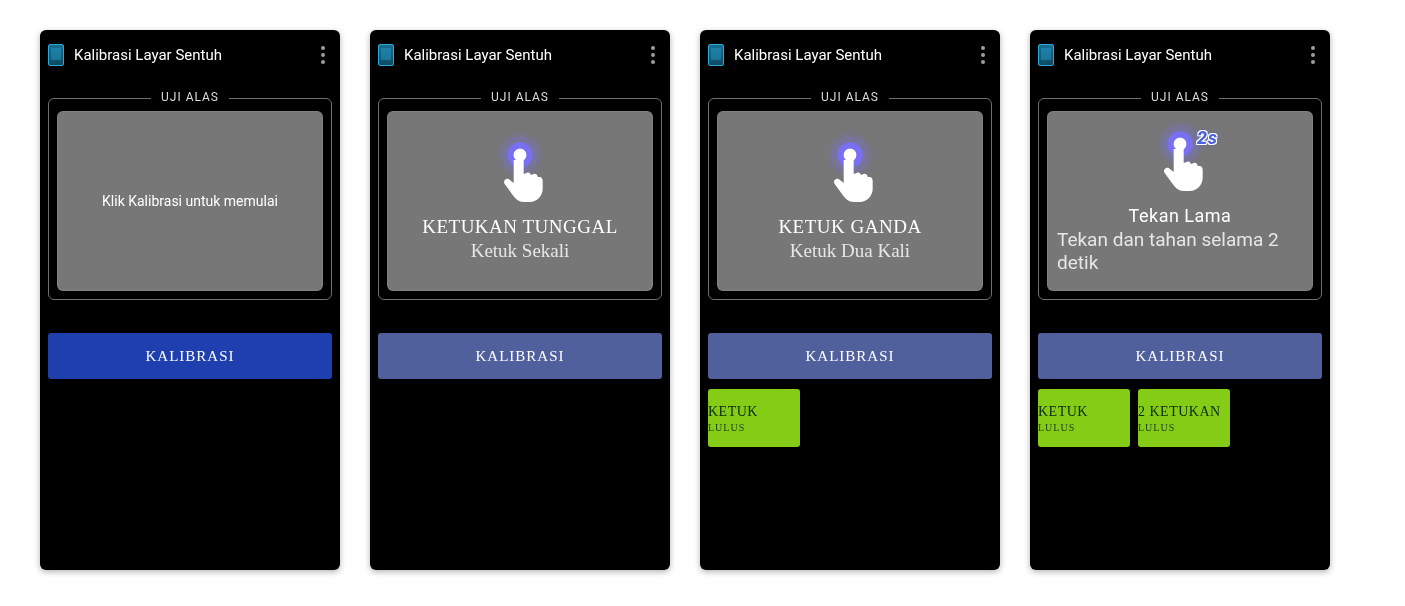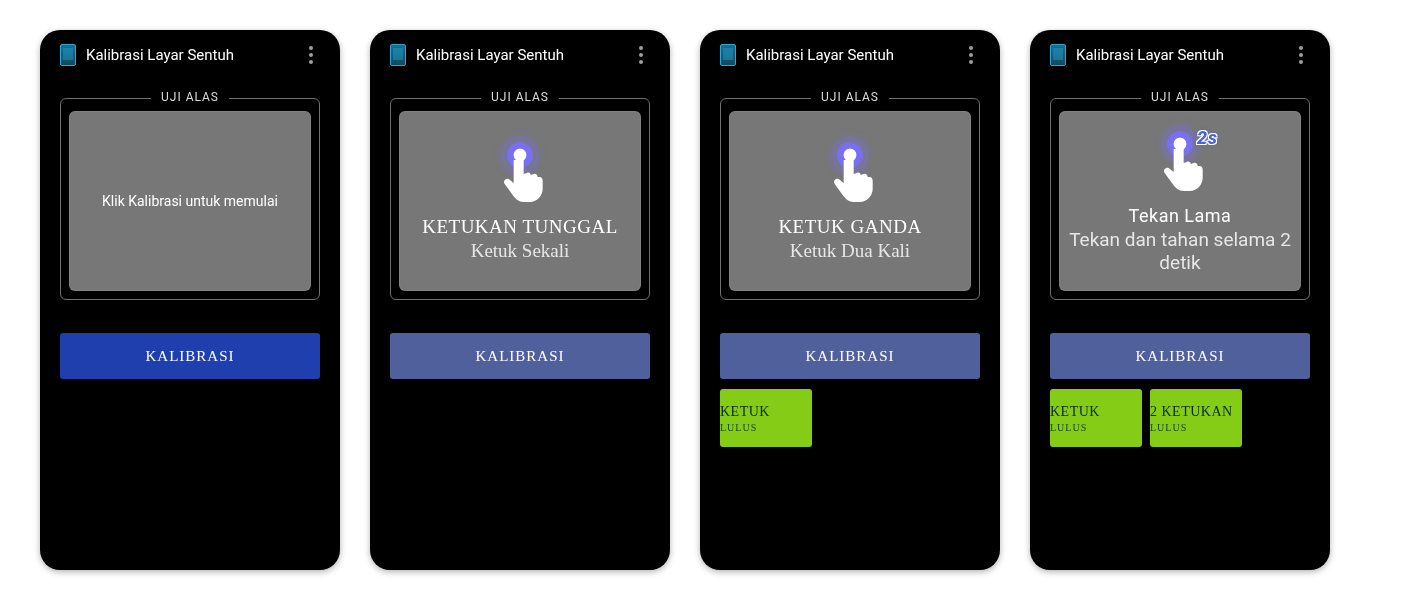--- a/index.html
+++ b/index.html
@@ -7,22 +7,22 @@
     background: #fff;
     font-family: "Segoe UI", Roboto, Arial, sans-serif;
     padding: 30px 40px;
     display: flex;
     gap: 30px;
   }
   .phone {
     width: 300px;
     height: 540px;
     background: #000;
-    border-radius: 20px;
-    padding: 8px 16px;
+    border-radius: 6px;
+    padding: 8px 4px;
     box-shadow: 0 2px 6px rgba(0,0,0,0.3);
     display: flex;
     flex-direction: column;
     overflow: hidden;
   }
   .titlebar {
     display: flex;
     align-items: center;
     padding: 6px 4px 10px 4px;
     color: #fff;
@@ -82,21 +82,21 @@
   }
   .pad {
     background: #777;
     border-radius: 6px;
     height: 180px;
     display: flex;
     flex-direction: column;
     align-items: center;
     justify-content: center;
     color: #fff;
-    text-align: center;
+    text-align: left;
     padding: 10px;
     box-shadow: inset 0 0 0 1px rgba(255,255,255,0.08);
   }
   .pad-msg {
     font-size: 14px;
     color: #fff;
   }
   .pad-title {
     font-size: 19px;
     letter-spacing: .5px;

